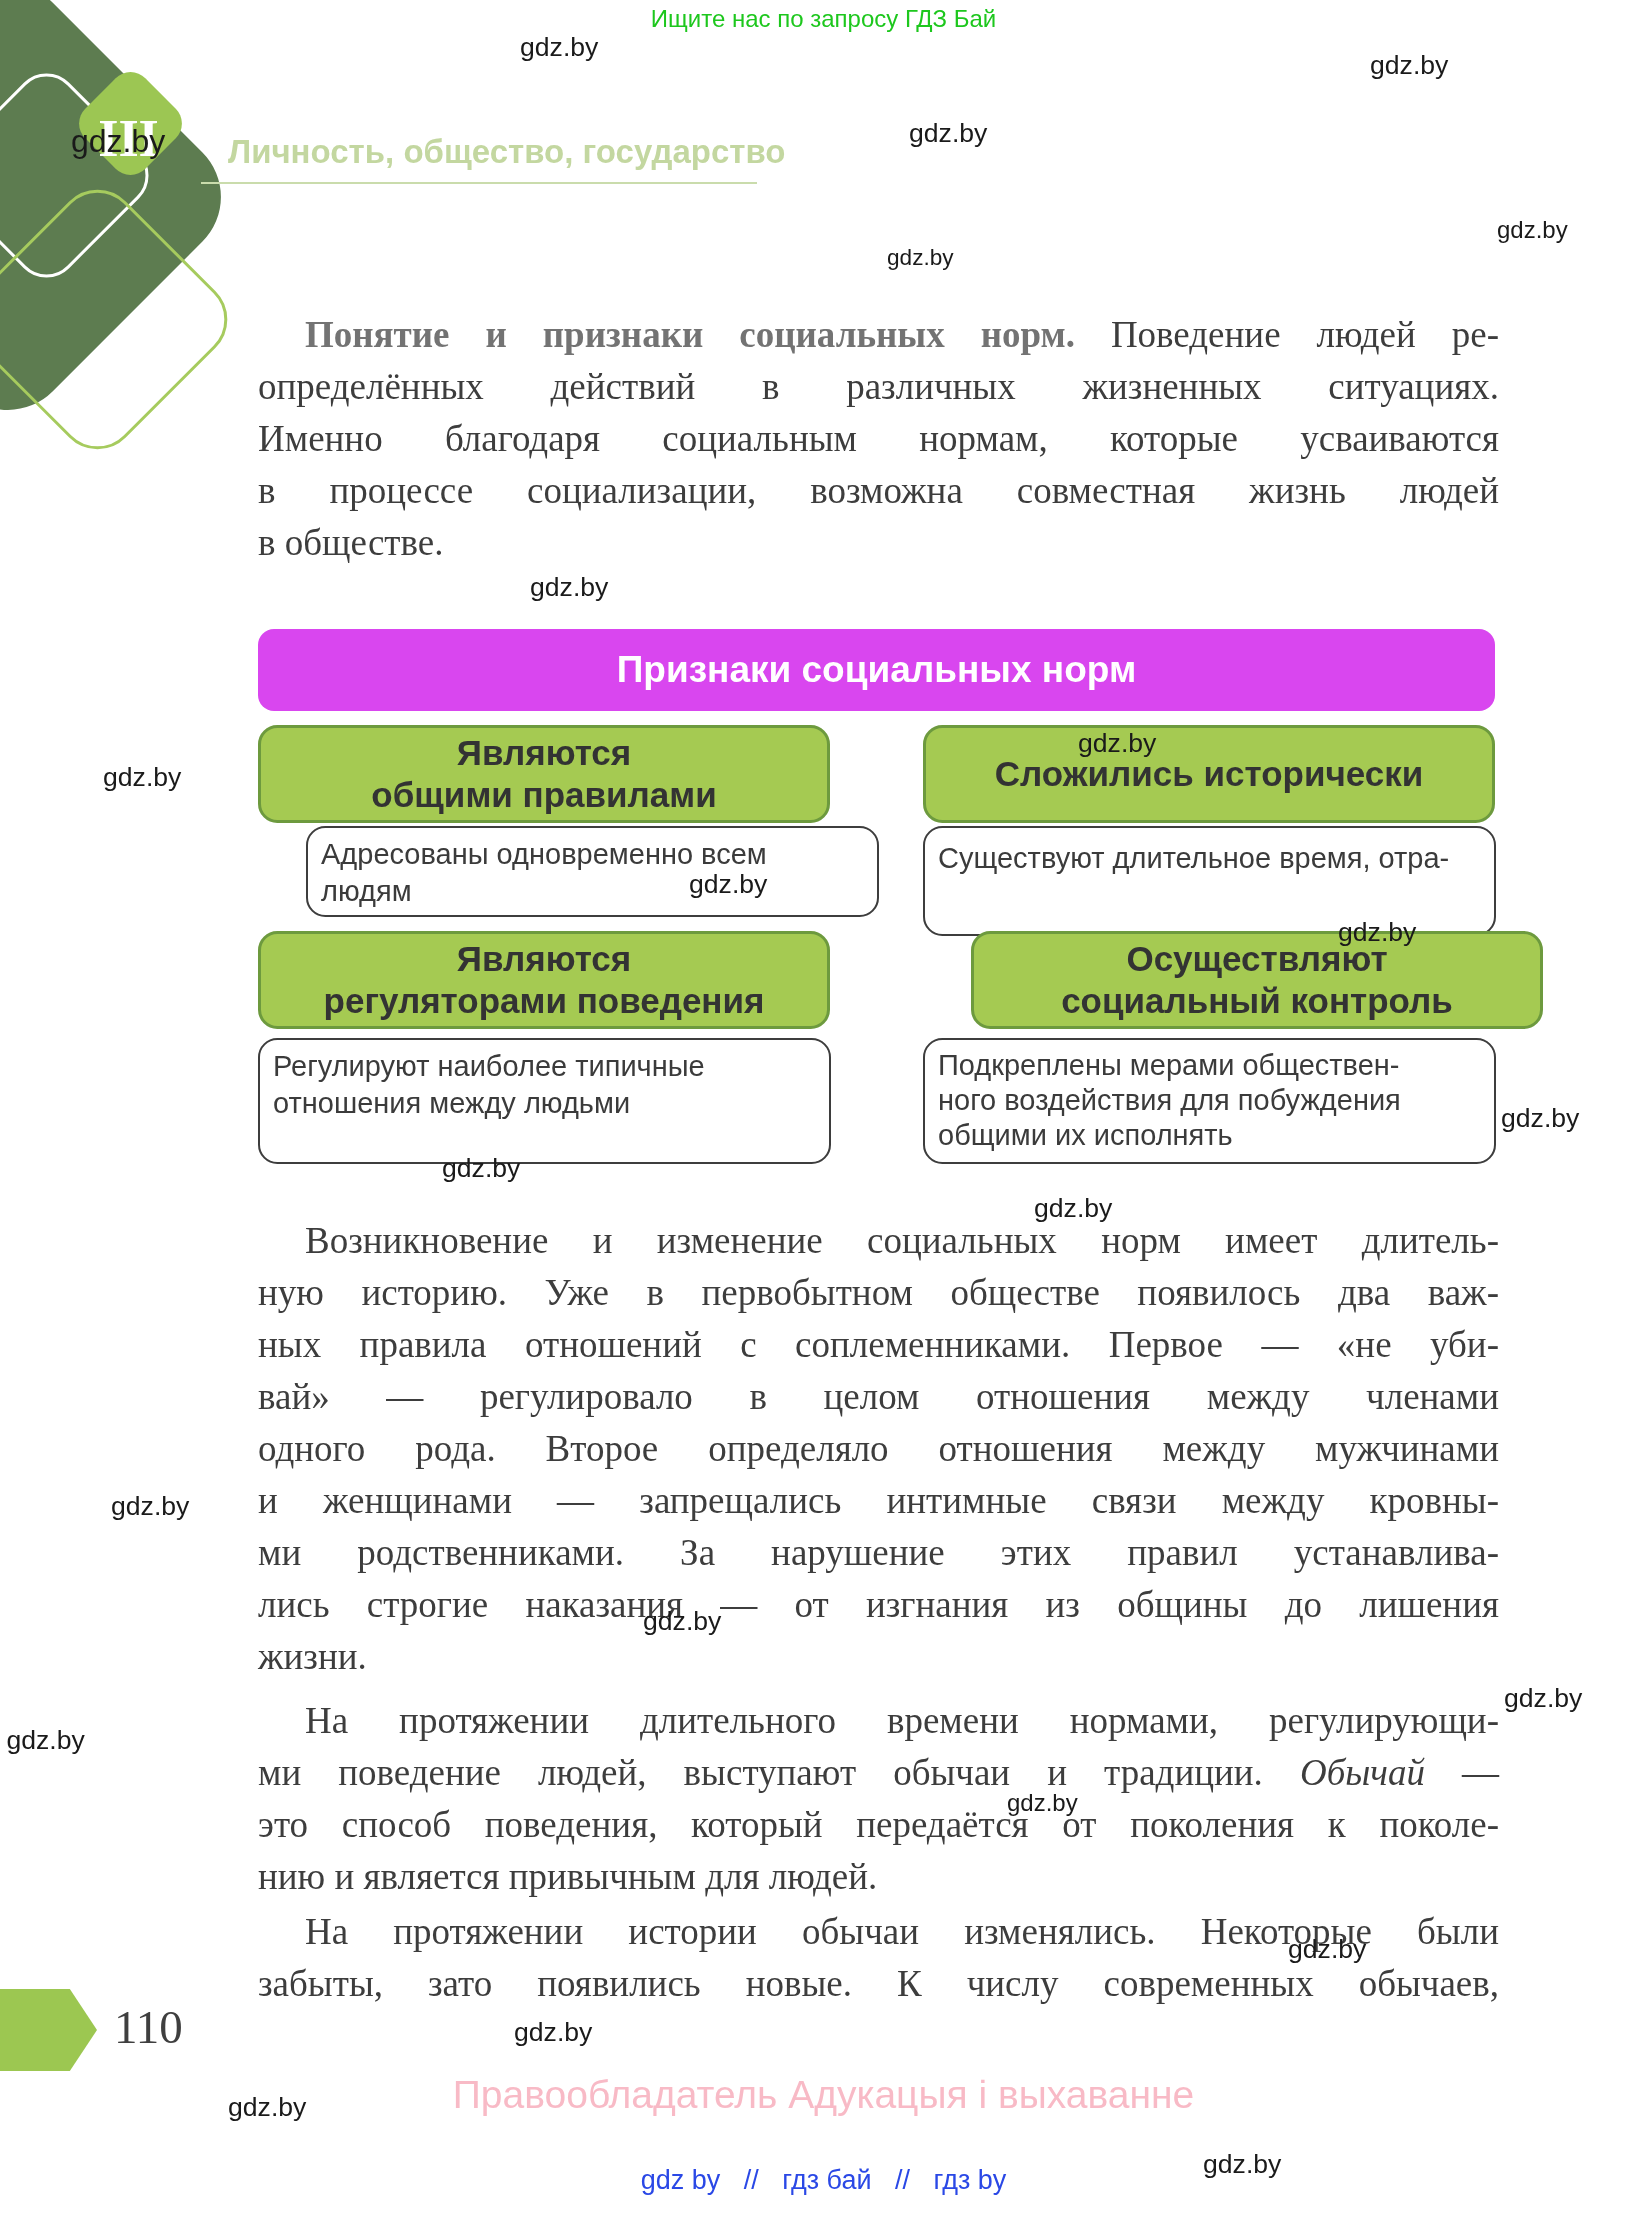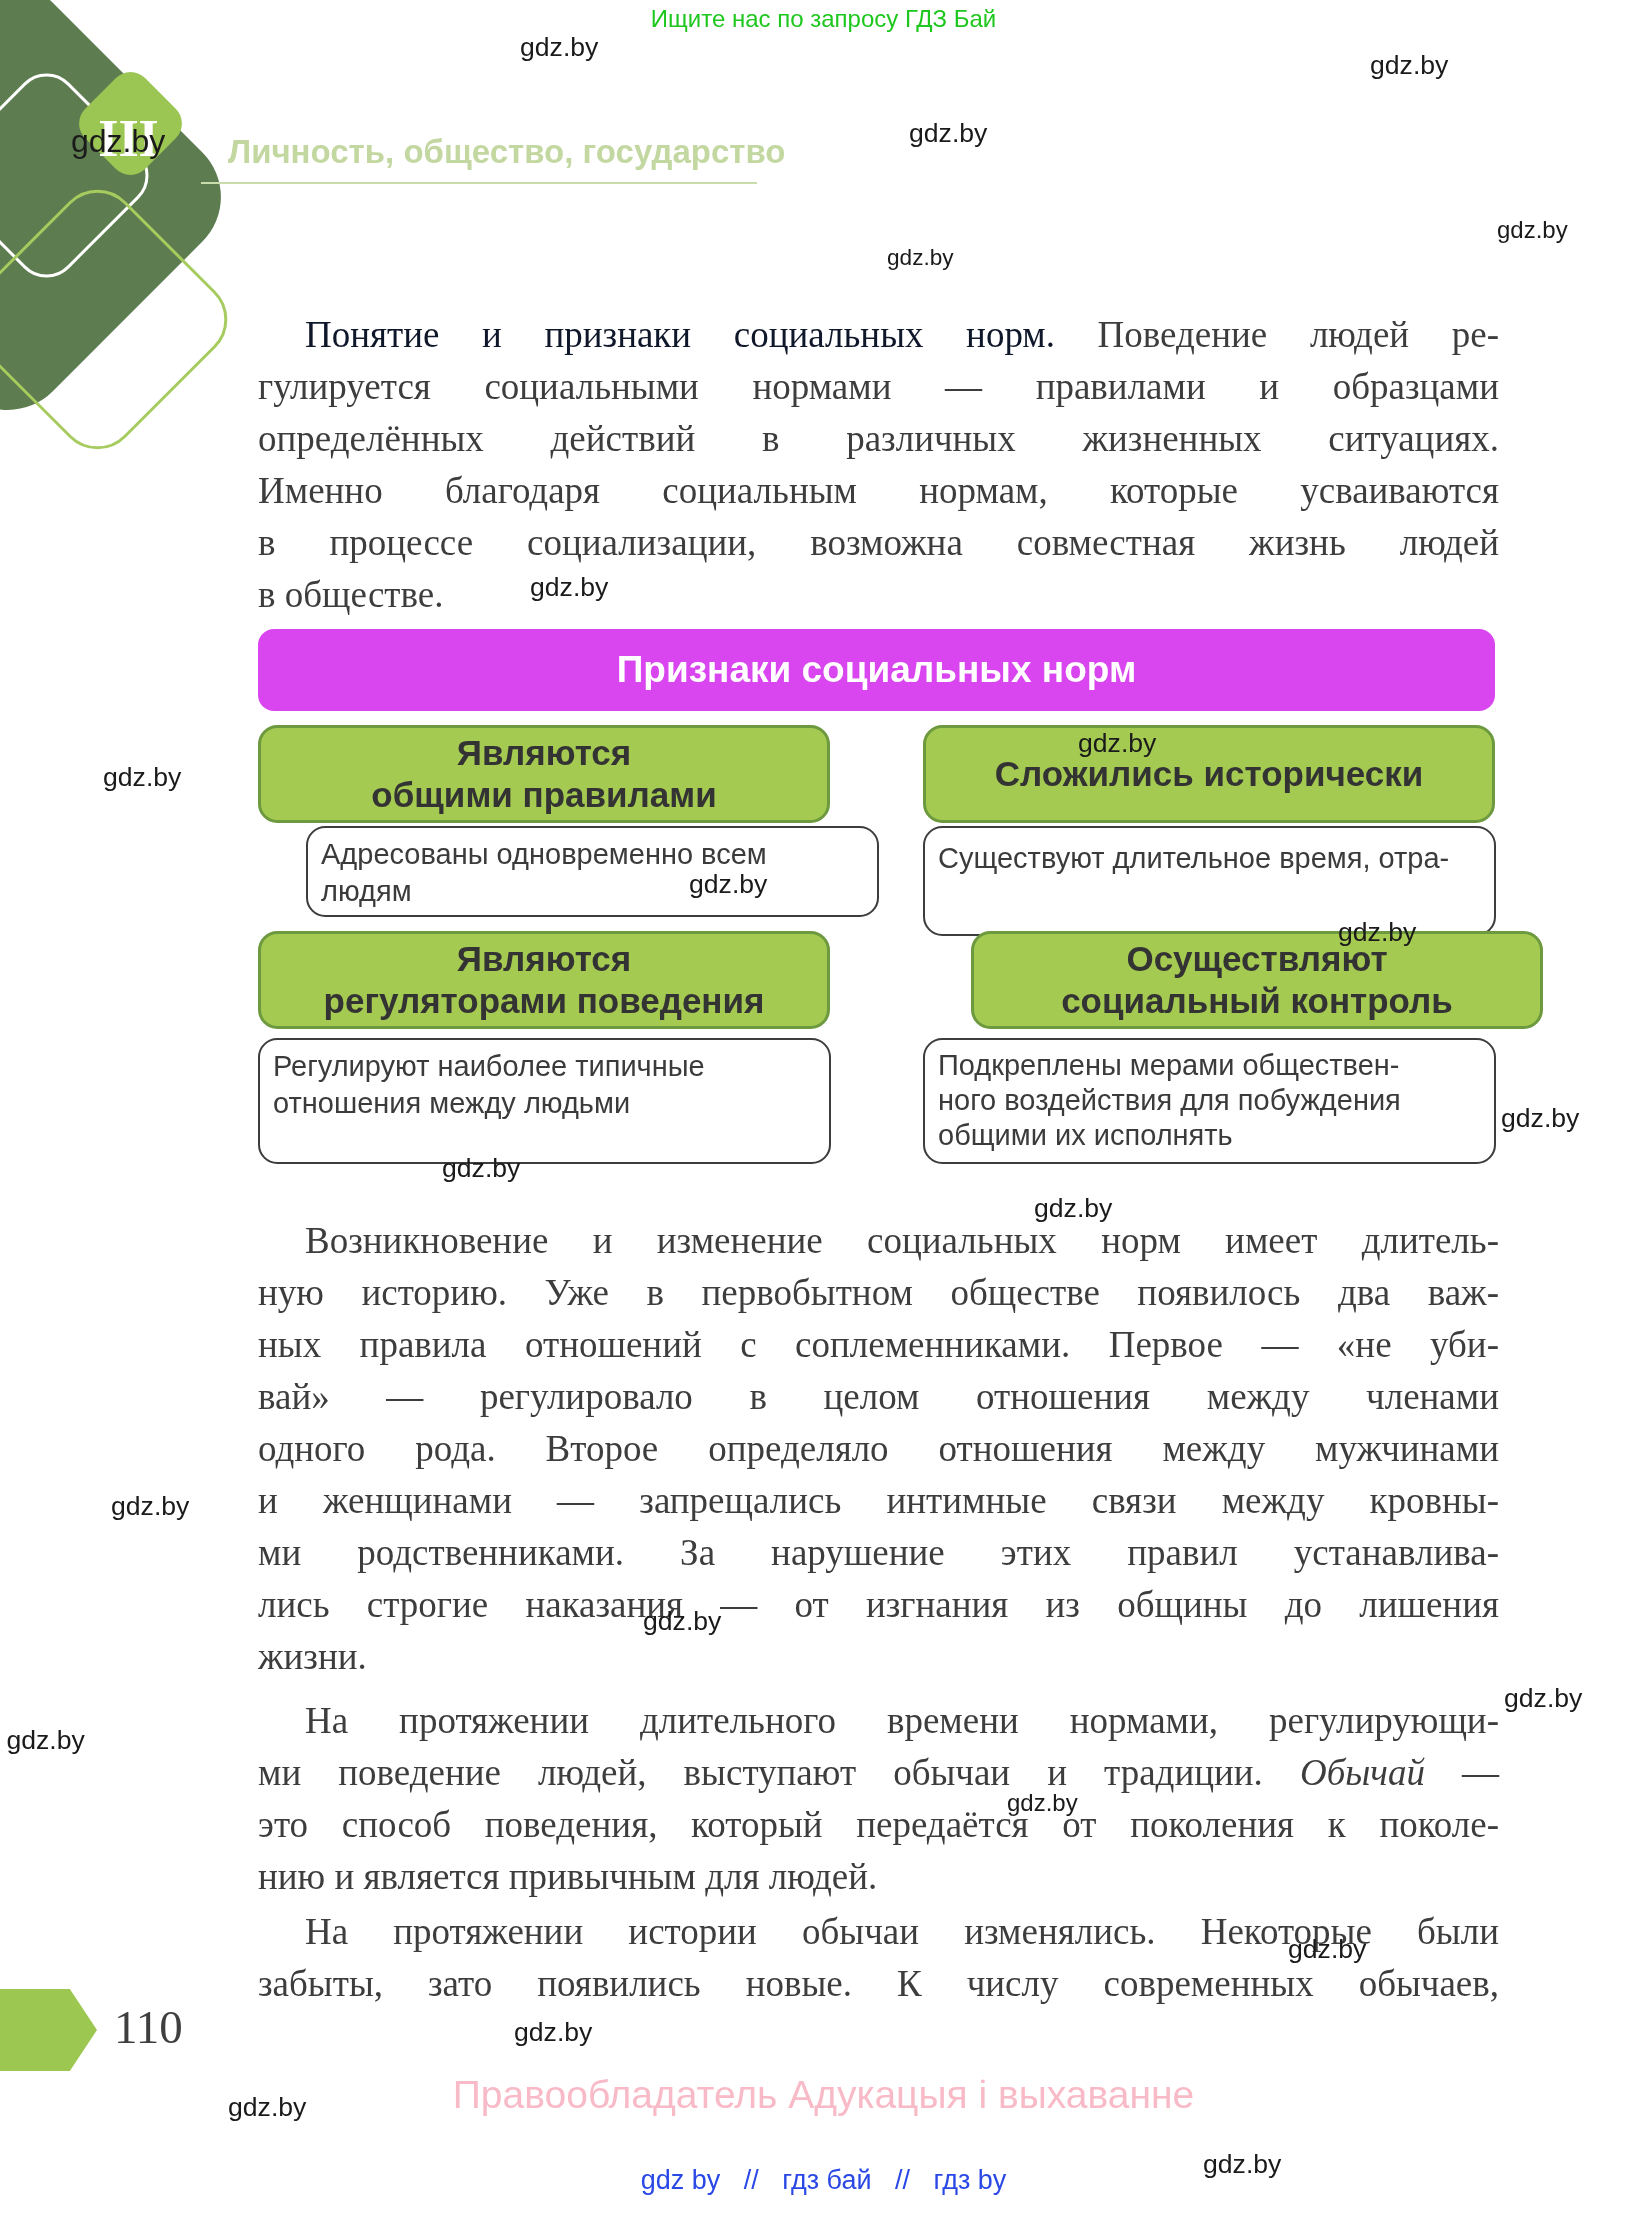--- a/index.html
+++ b/index.html
@@ -23,21 +23,21 @@
   
   .chaptitle{left:228px;top:133px;font-family:"Liberation Sans",sans-serif;font-weight:bold;
              font-size:33px;color:#c3d7a0;}
   .chapline{left:201px;top:182px;width:556px;height:2.4px;background:#cadcac;}
 
   
   .para{position:absolute;left:258px;width:1241px;font-size:37px;line-height:52px;color:#3d3d3d;}
   .bline{text-align:justify;text-align-last:justify;}
   .bline.last{text-align-last:auto;}
   .indent{padding-left:47px;}
-  .lead{color:#0f172a;font-weight:normal;}
+  .lead{color:#737373;font-weight:bold;}
   .ital{font-style:italic;}
 
   
   .dg-title{left:258px;top:629px;width:1237px;height:82px;background:#d946ef;border-radius:16px;
             display:flex;align-items:center;justify-content:center;color:#ffffff;
             font-family:"Liberation Sans",sans-serif;font-weight:bold;font-size:37px;}
   .gbox{position:absolute;width:566px;background:#a5ca52;border:3.2px solid #6d9a3e;border-radius:19.3px;
         display:flex;flex-direction:column;align-items:center;justify-content:center;
         font-family:"Liberation Sans",sans-serif;font-weight:bold;font-size:35px;line-height:42px;color:#333333;
         text-align:center;}
@@ -72,21 +72,20 @@
     <div class="diamond go"></div>
     <div class="diamond badge"></div>
     <div class="abs chapnum">III</div>
   </div>
 
   <div class="abs chaptitle">Личность, общество, государство</div>
   <div class="abs chapline"></div>
 
   <div class="para" style="top:309px;">
     <div class="bline indent"><span class="lead">Понятие и признаки социальных норм.</span><span> Поведение людей ре-</span></div>
-    <div class="bline">гулируется социальными нормами — правилами и образцами</div>
     <div class="bline">определённых действий в различных жизненных ситуациях.</div>
     <div class="bline">Именно благодаря социальным нормам, которые усваиваются</div>
     <div class="bline">в процессе социализации, возможна совместная жизнь людей</div>
     <div class="bline last">в обществе.</div>
   </div>
 
   <div>
     <div class="abs dg-title">Признаки социальных норм</div>
 
     <div class="gbox" style="left:258px;top:725px;height:92px;">

